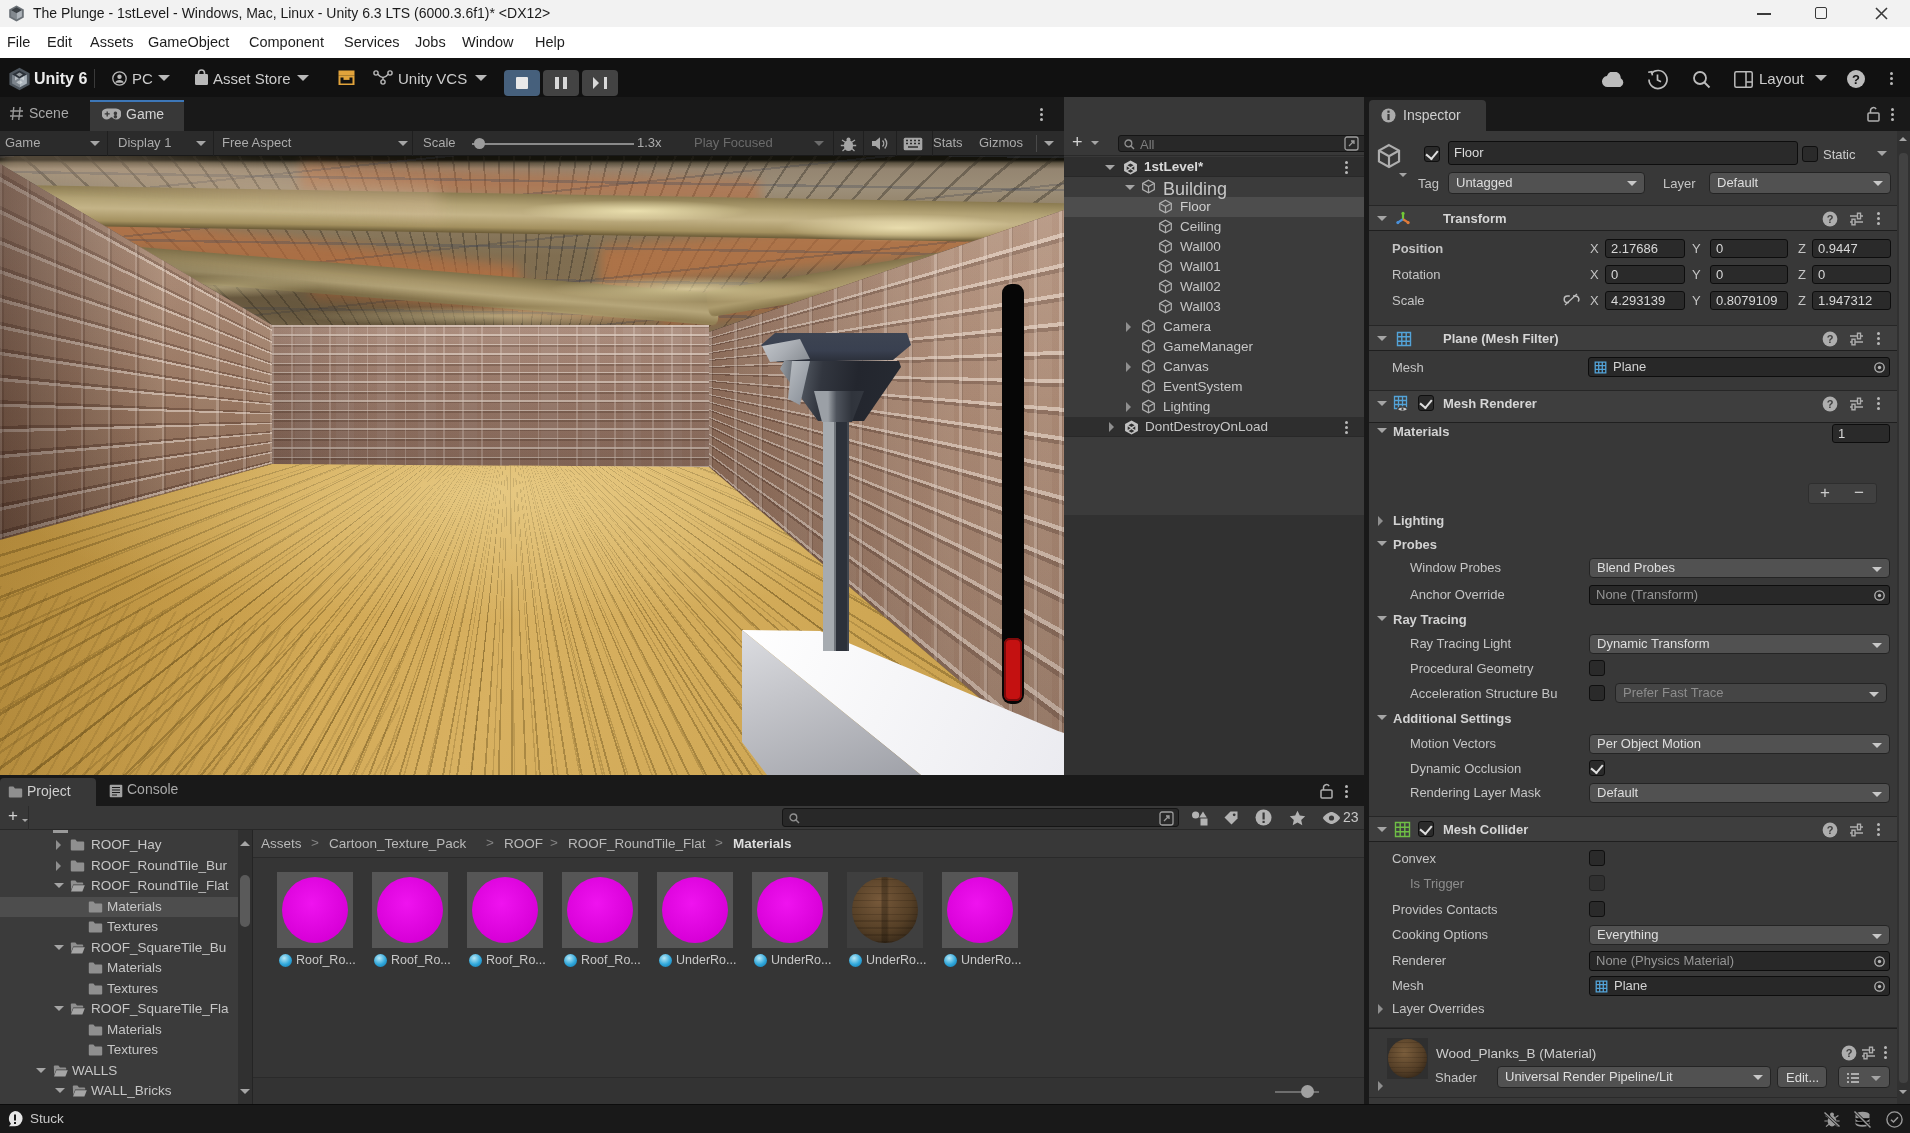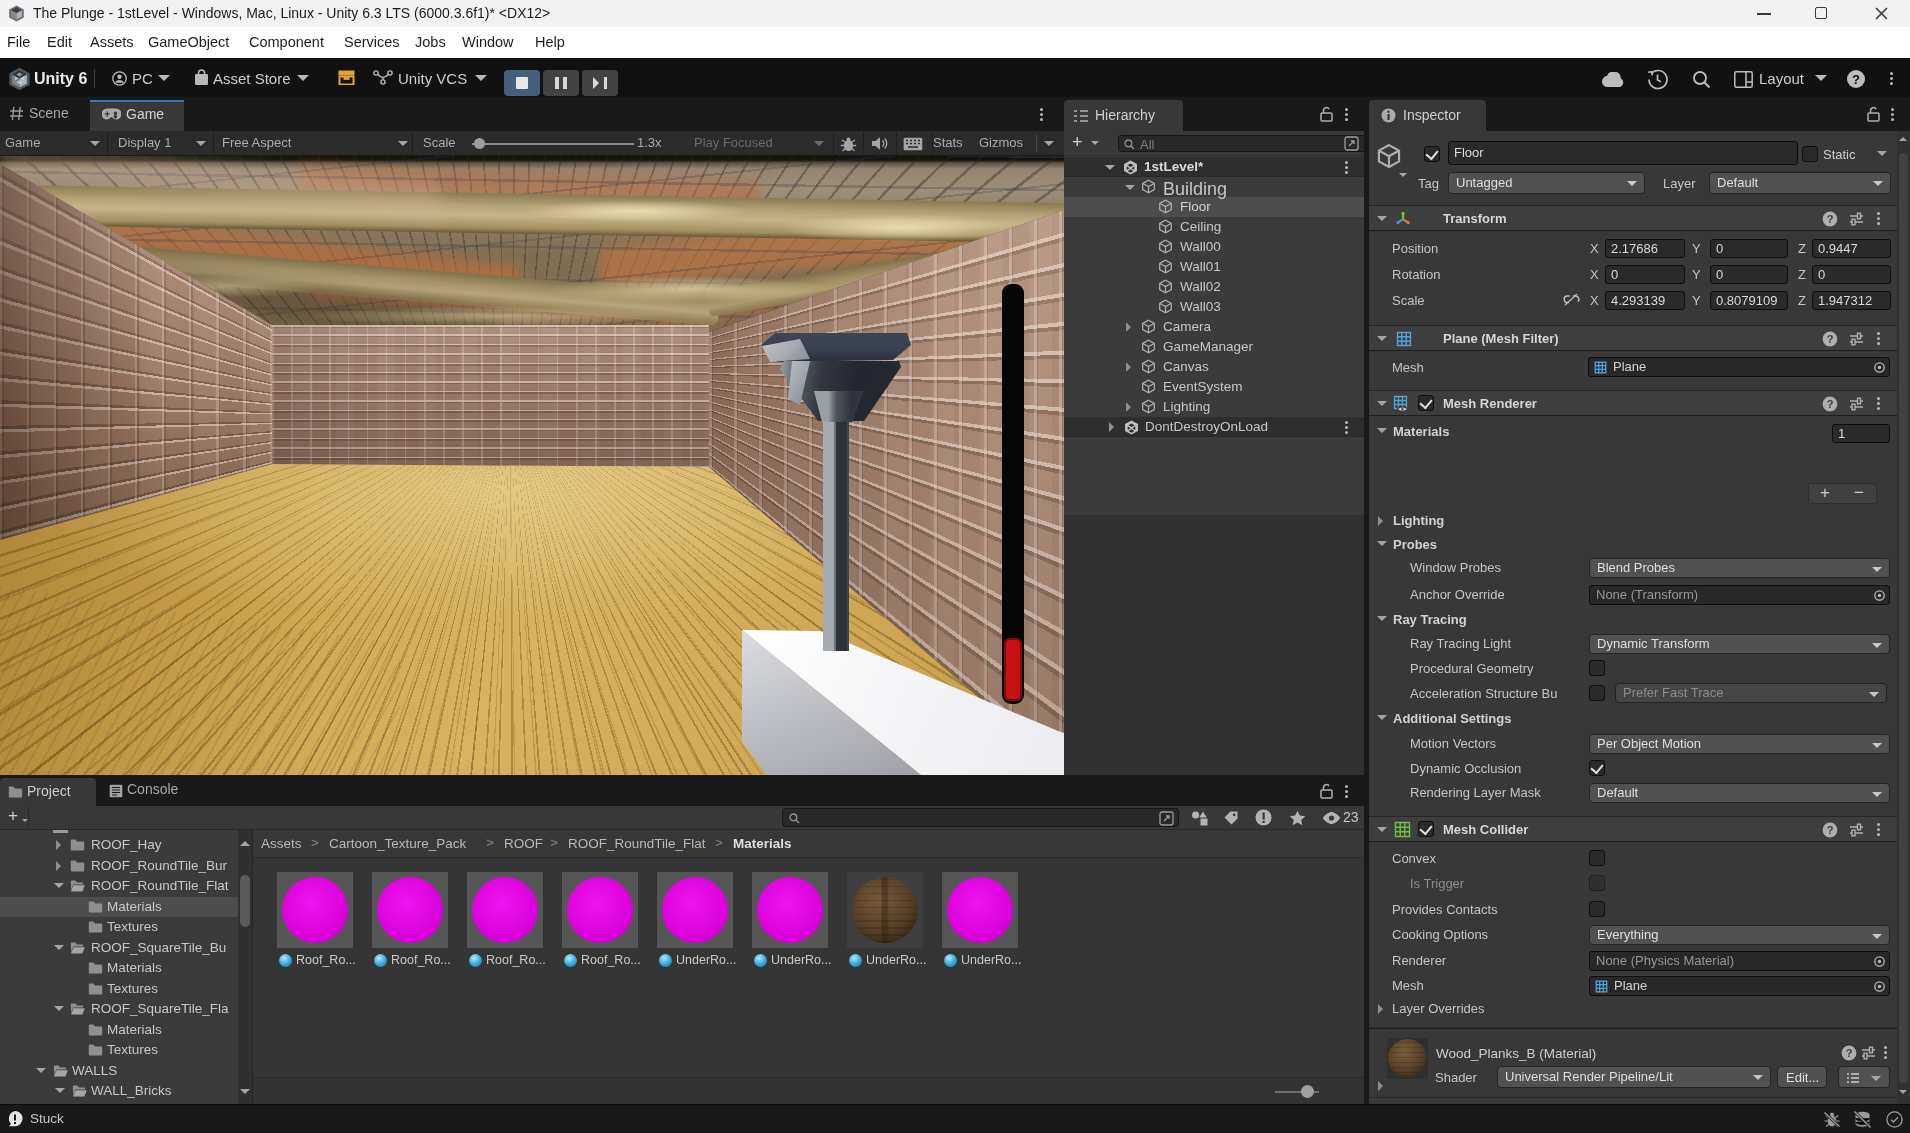--- a/index.html
+++ b/index.html
@@ -304,37 +304,20 @@
   <div class="abs" style="left:814px;top:235px;width:50px;height:31px;
      clip-path:polygon(0px 0px,50px 0px,38px 31px,8px 31px);
      background:linear-gradient(90deg,#9ba0a6 0 28%,#4e535c 45%,#30343c 75%,#33373f 100%);"></div>
 
   <div class="abs" style="left:1002px;top:128px;width:22px;height:420px;background:#060606;border-radius:9px;"></div>
   <div class="abs" style="left:1004px;top:482px;width:18px;height:63px;background:#c41111;border-radius:6px;box-shadow:inset 0 0 0 2px #7d0a0a;"></div>
 </div>
 
 <div id="hier" class="abs" style="left:1064px;top:97px;width:300px;height:678px;background:#383838;">
 
-  <div class="abs" style="left:0;top:0;width:300px;height:34px;background:#191919;">
-    <div class="abs" style="left:0;top:3px;width:119px;height:31px;background:#383838;border-radius:4px 4px 0 0;">
-      <svg class="abs" style="left:9px;top:9px" width="16" height="14" viewBox="0 0 16 14">
-        <path d="M1 2 h3 M1 7 h3 M1 12 h3 M7 2 h8 M7 7 h8 M7 12 h8" stroke="#b0b0b0" stroke-width="1.6"></path>
-      </svg>
-      <span class="txt" style="left:31px;top:7px;font-size:14px;color:#cfcfcf;">Hierarchy</span>
-    </div>
-    <svg class="abs" style="left:255px;top:9px" width="15" height="16" viewBox="0 0 15 16">
-      <rect x="2" y="7" width="11" height="8" rx="1" fill="none" stroke="#aeaeae" stroke-width="1.5"></rect>
-      <path d="M4.5 7 V4.5 a3 3 0 0 1 5.6 -1.4" fill="none" stroke="#aeaeae" stroke-width="1.5"></path>
-    </svg>
-    <div class="dots3" style="left:281px;top:11px;">
-        <i style="top:0"></i>
-        <i style="top:5px"></i>
-        <i style="top:10px"></i>
-      </div>
-  </div>
 
   <div class="abs" style="left:0;top:34px;width:300px;height:25px;background:#383838;border-bottom:1px solid #2a2a2a;">
     <span class="txt" style="left:8px;top:1px;font-size:18px;color:#d2d2d2;">+</span>
     <div class="tri-d" style="left:27px;top:10px;border-width:4.5px;"></div>
     <div class="abs" style="left:54px;top:4px;width:266px;height:17px;background:#282828;border:1px solid #151515;border-radius:3px;padding-left:44px;">
       <svg class="abs" style="left:5px;top:3px" width="11" height="11" viewBox="0 0 11 11">
         <circle cx="4.4" cy="4.4" r="3.4" fill="none" stroke="#8f8f8f" stroke-width="1.3"></circle>
         <path d="M7 7 L10 10" stroke="#8f8f8f" stroke-width="1.4"></path>
       </svg>
       <span class="txt" style="left:21px;top:1px;font-size:13px;color:#7e7e7e;">All</span>
@@ -763,21 +746,21 @@
       <path d="M2 5 h13 M2 11 h13" stroke="#aeaeae" stroke-width="1.5"></path>
       <rect x="9.5" y="2.2" width="3" height="5.6" fill="#3e3e3e" stroke="#aeaeae" stroke-width="1.4"></rect>
       <rect x="4" y="8.2" width="3" height="5.6" fill="#3e3e3e" stroke="#aeaeae" stroke-width="1.4"></rect>
     </svg>
     <div class="dots3" style="left:508px;top:6px;">
         <i style="top:0"></i>
         <i style="top:5px"></i>
         <i style="top:10px"></i>
       </div>
   </div>
-  <span class="lab" style="left:23px;top:144px;">Position</span>
+  <span class="lab" style="left:23px;top:144px;font-weight:bold;">Position</span>
   <span class="lab" style="left:221px;top:144px;">X</span>
     <div class="fld" style="left:236px;top:142px;width:80px;height:19px;">2.17686</div>
   <span class="lab" style="left:323px;top:144px;">Y</span>
     <div class="fld" style="left:341px;top:142px;width:78px;height:19px;">0</div>
   <span class="lab" style="left:429px;top:144px;">Z</span>
     <div class="fld" style="left:443px;top:142px;width:79px;height:19px;">0.9447</div>
   <span class="lab" style="left:23px;top:170px;">Rotation</span>
   <span class="lab" style="left:221px;top:170px;">X</span>
     <div class="fld" style="left:236px;top:168px;width:80px;height:19px;">0</div>
   <span class="lab" style="left:323px;top:170px;">Y</span>
@@ -823,21 +806,21 @@
       <path d="M1.5 1.5 h13 v13 h-13 z M1.5 5.8 h13 M1.5 10.2 h13 M5.8 1.5 v13 M10.2 1.5 v13" fill="none" stroke="#53a3d8" stroke-width="1.6"></path>
     </svg>Plane
     <div class="pick">
         <svg width="13" height="13" viewBox="0 0 13 13">
           <circle cx="6.5" cy="6.5" r="4.7" fill="none" stroke="#b5b5b5" stroke-width="1.3"></circle>
           <circle cx="6.5" cy="6.5" r="1.7" fill="#b5b5b5"></circle>
         </svg>
       </div>
   </div>
 
-  <div class="hdr" style="top:293px;height:26px;">
+  <div class="hdr" style="top:293px;height:33px;">
     <div class="tri-d" style="left:8px;top:10px;"></div>
     <svg class="abs" style="left:24px;top:4px" width="17" height="18" viewBox="0 0 17 18">
       <path d="M1.5 1.5 h12 v12 h-12 z M1.5 5.5 h12 M1.5 9.5 h12 M5.5 1.5 v12 M9.5 1.5 v12" fill="none" stroke="#53a3d8" stroke-width="1.3"></path>
       <ellipse cx="9.5" cy="14.2" rx="5.5" ry="3" fill="#3e3e3e"></ellipse>
       <path d="M5.2 14.2 C6.6 12.4 12.4 12.4 13.8 14.2 C12.4 16 6.6 16 5.2 14.2 Z" fill="#c9c9c9"></path>
       <circle cx="9.5" cy="14.2" r="1.1" fill="#3e3e3e"></circle>
     </svg>
     <div class="chk on" style="left:49px;top:4px;"></div>
     <b class="txt" style="left:74px;top:5px;">Mesh Renderer</b>
     <svg class="abs" style="left:453px;top:5px" width="16" height="16" viewBox="0 0 16 16">

